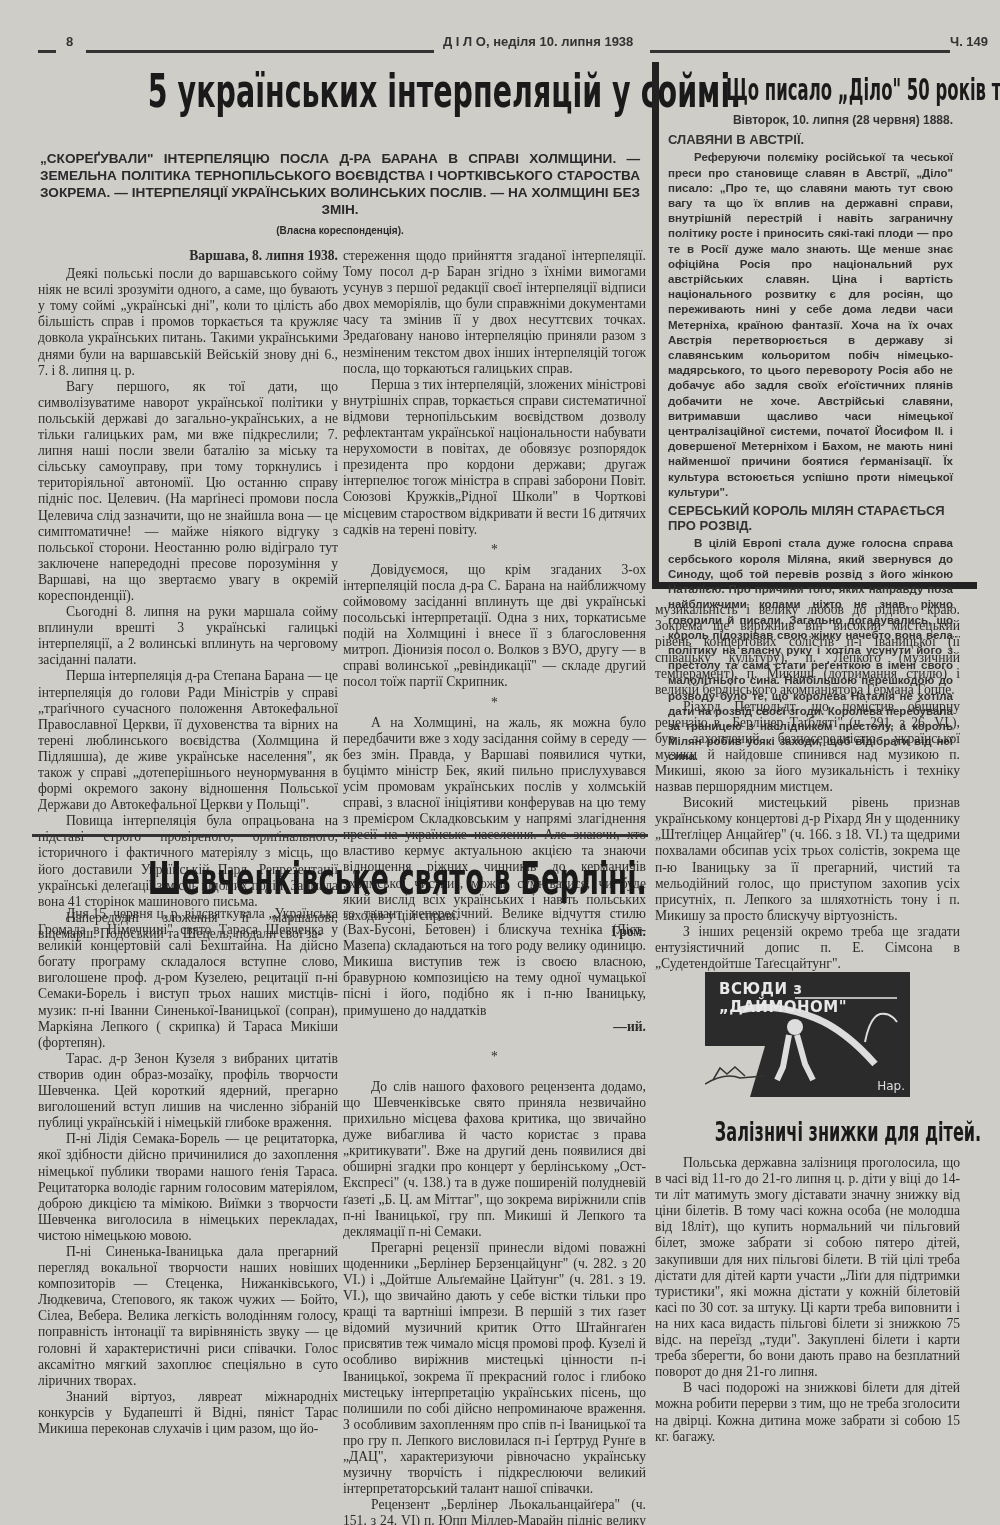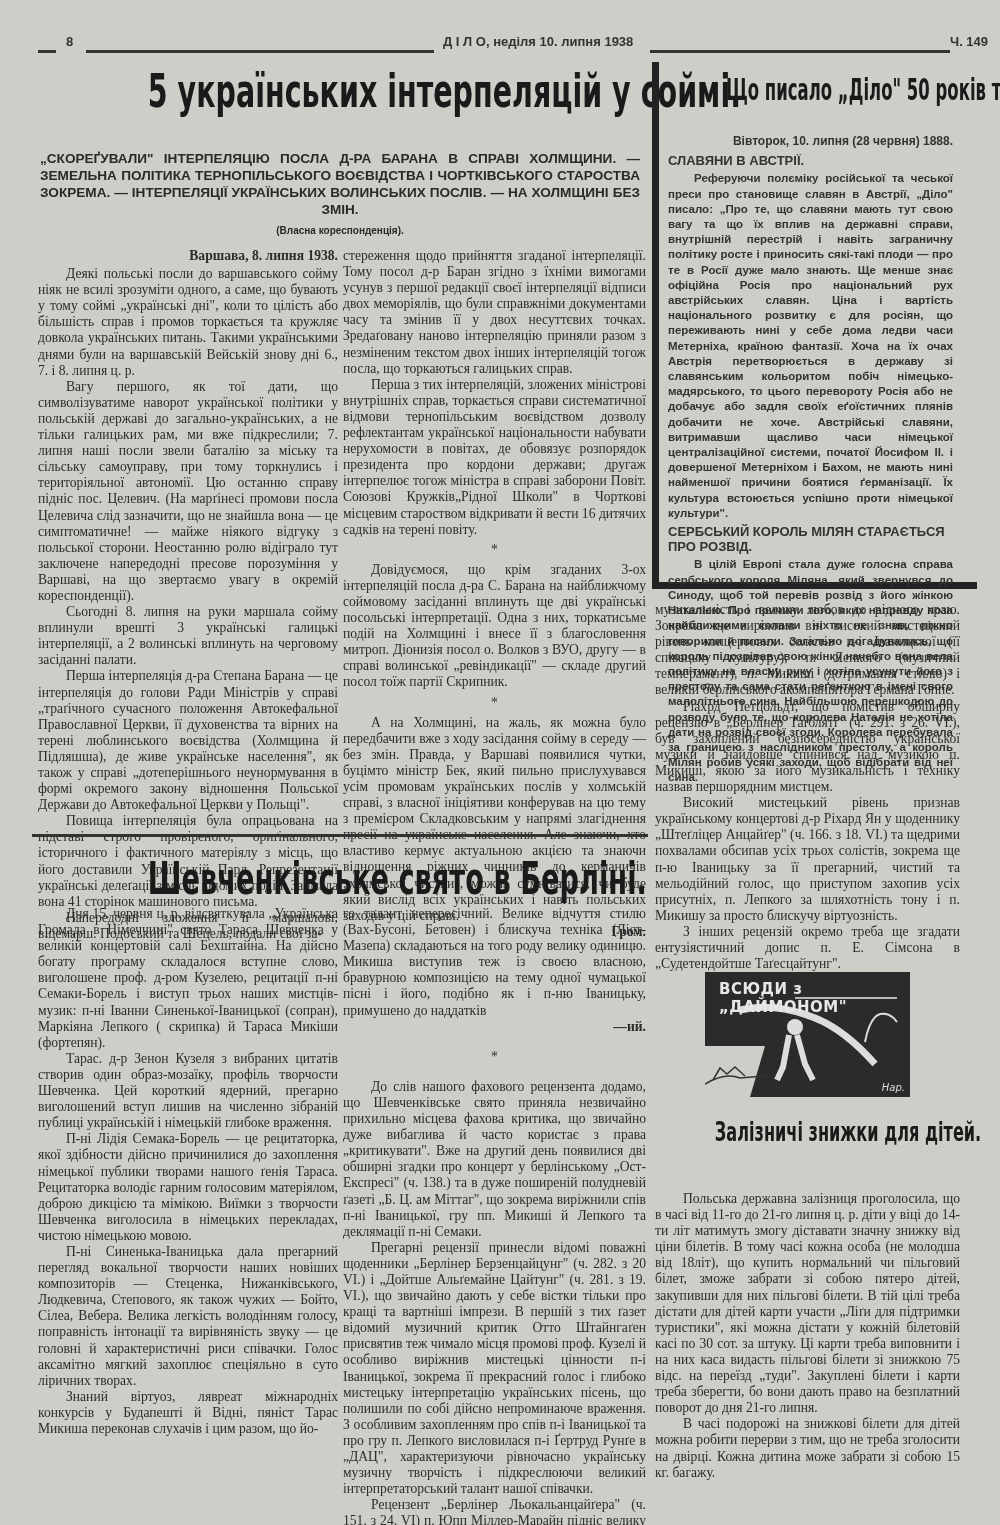--- a/index.html
+++ b/index.html
@@ -40,21 +40,21 @@
   .col p.center { text-indent: 0; text-align: center; margin: 4px 0; }
   .col p.sign { text-align: right; font-weight: bold; }
   .dateline { text-align: right !important; font-weight: bold; margin-bottom: 2px !important; }
   .boxed {
     position: absolute; left: 652px; top: 62px; width: 318px; height: 520px;
     border-left: 7px solid #222; border-bottom: 7px solid #222;
   }
   .boxcol {
     position: absolute; left: 668px; top: 113px; width: 285px;
     font-family: "Liberation Sans", "DejaVu Sans", sans-serif; font-weight: bold;
-    font-size: 11.5px; line-height: 15.2px; text-align: justify; color: #333; margin-top: 21px;
+    font-size: 11.5px; line-height: 15.2px; text-align: justify; color: #333;
   }
   .boxcol p { margin: 0; text-indent: 26px; }
   .boxcol .sub { text-indent: 0; text-align: left; font-size: 13px; margin: 3px 0; }
   .boxcol .date { text-indent: 0; text-align: right; font-size: 12px; margin-bottom: 4px; }
   .hrule { position: absolute; height: 3px; background: #333; }
   .ad {
     position: absolute; left: 705px; top: 972px; width: 210px; height: 125px;
   }
   .ad .ad-title {
     position: absolute; left: 14px; top: 8px; color: #e8e8e8;
@@ -143,22 +143,22 @@
       <polygon points="60,74 205,60 205,125 45,125" fill="#2b2b2b"></polygon>
       <line x1="90" y1="26" x2="192" y2="26" stroke="#e8e8e8" stroke-width="1.5"></line>
       <path d="M35,38 Q70,30 110,46 Q140,58 170,92" stroke="#ddd" stroke-width="7" fill="none"></path>
       <circle cx="90" cy="55" r="8" fill="#ddd"></circle>
       <path d="M84,63 L78,95 L72,108 M92,63 L100,92 L108,108" stroke="#ddd" stroke-width="6" fill="none"></path>
       <path d="M160,70 Q165,45 175,42 M175,42 Q185,40 192,50" stroke="#ddd" stroke-width="2" fill="none"></path>
       <path d="M0,112 Q20,100 35,106 L60,104" stroke="#333" stroke-width="1.5" fill="none"></path>
       <path d="M8,108 L15,96 L22,102 L30,95 L40,104" stroke="#333" stroke-width="1.5" fill="none"></path>
     </svg>
     <div class="ad-title">ВСЮДИ з „ДАЙМОНОМ"</div>
-    <div style="position:absolute; right:10px; bottom:4px; color:#ddd; font-size:10px; font-family:'DejaVu Sans',sans-serif;font-style:italic;">Нар.</div>
+    <div style="position:absolute; right:10px; bottom:4px; color:#ddd; font-size:12px; font-family:'DejaVu Sans',sans-serif;">Нар.</div>
   </div>
 
   <div class="headline h4">Залізничі знижки для дітей.</div>
-  <div class="col" style="left:655px; top:1155px; width:305px;margin-top:36px;">
+  <div class="col" style="left:655px; top:1155px; width:305px;">
     <p>Польська державна залізниця проголосила, що в часі від 11-го до 21-го липня ц. р. діти у віці до 14-ти літ матимуть змогу діставати значну знижку від ціни білетів. В тому часі кожна особа (не молодша від 18літ), що купить нормальний чи пільговий білет, зможе забрати зі собою пятеро дітей, закупивши для них пільгові білети. В тій цілі треба дістати для дітей карти участи „Ліґи для підтримки туристики", які можна дістати у кожній білетовій касі по 30 сот. за штуку. Ці карти треба виповнити і на них каса видасть пільгові білети зі знижкою 75 відс. на переїзд „туди". Закуплені білети і карти треба зберегти, бо вони дають право на безплатний поворот до дня 21-го липня.</p>
     <p>В часі подорожі на знижкові білети для дітей можна робити перерви з тим, що не треба зголосити на двірці. Кожна дитина може забрати зі собою 15 кг. багажу.</p>
   </div>
 
 </div>
 
 </body></html>

